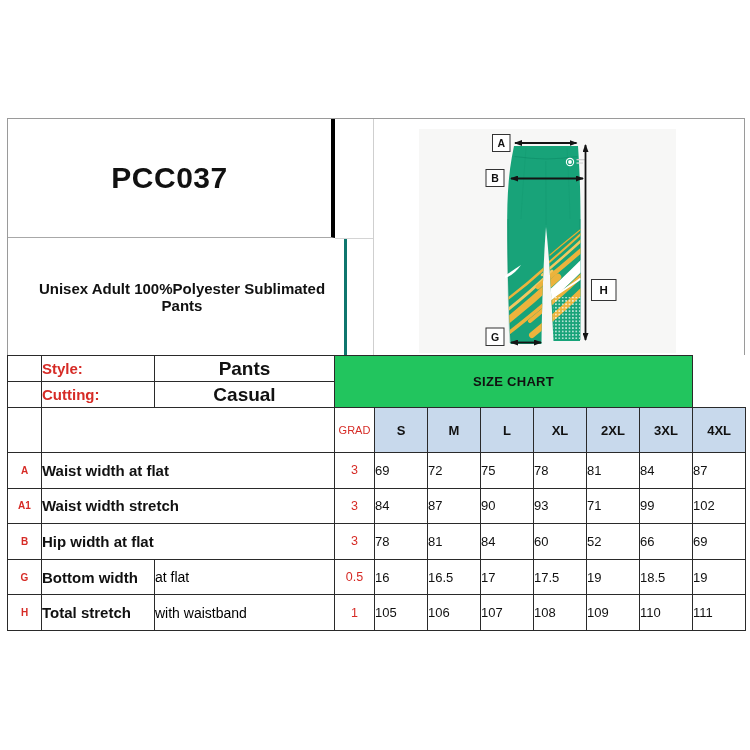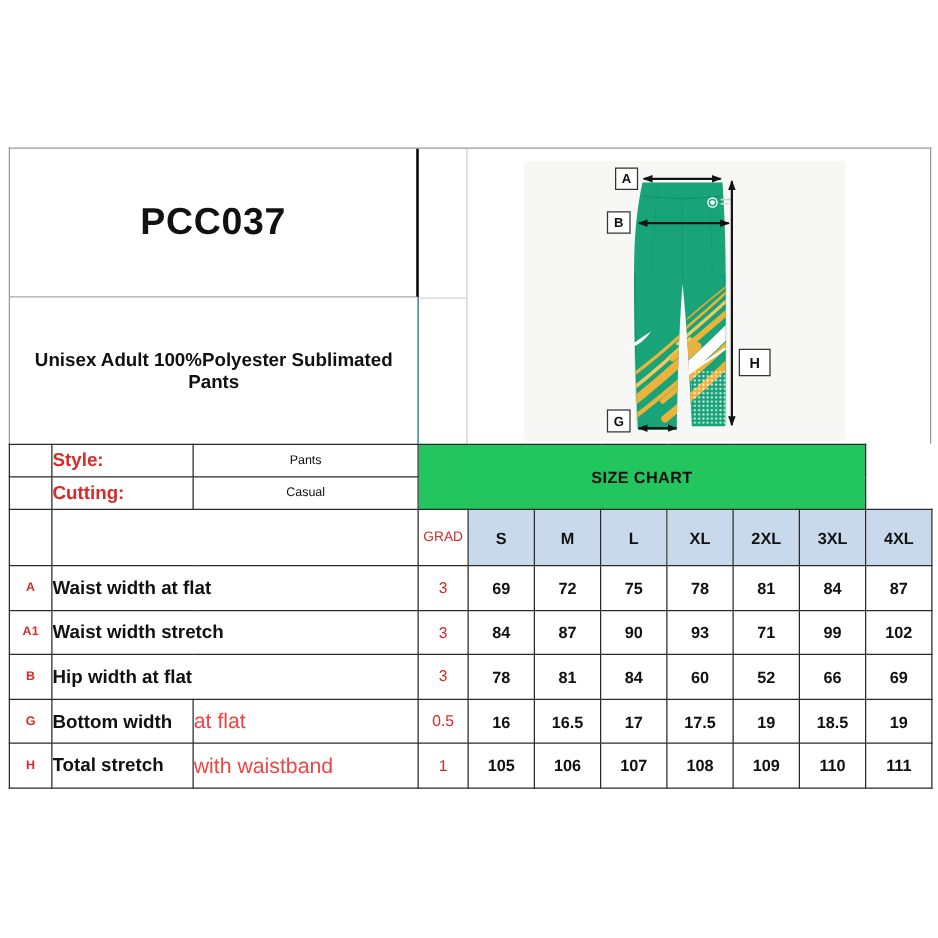--- a/index.html
+++ b/index.html
@@ -4,50 +4,50 @@
 <style>
   html,body{margin:0;padding:0;background:#ffffff;}
   *{box-sizing:border-box;}
   #sheet{position:relative;width:750px;height:750px;background:#ffffff;overflow:hidden;
          font-family:"Liberation Sans",sans-serif;color:#111;}
 
   
   .panel{position:absolute;left:7px;top:118px;width:738px;height:237px;
          border:1px solid #9a9a9a;border-bottom:none;}
   .title-cell{position:absolute;left:0;top:0;width:327px;height:119px;
-         border-right:2px solid #000000;border-bottom:1px solid #a8a8a8;
+         border-right:4px solid #000000;border-bottom:1px solid #a8a8a8;
          display:flex;align-items:center;justify-content:center;}
   .title-cell span{font-size:30px;font-weight:700;letter-spacing:.5px;}
-  .desc-cell{position:absolute;left:0;top:119px;width:327px;height:117px;
-         border-right:1px solid #0f766e;display:flex;align-items:center;justify-content:center;}
+  .desc-cell{position:absolute;left:12px;top:119px;width:327px;height:117px;
+         border-right:3px solid #0f766e;display:flex;align-items:center;justify-content:center;}
   .desc-cell span{font-size:15px;font-weight:700;text-align:center;padding:0 6px;}
   .spacer-col{position:absolute;left:327px;top:0;width:39px;height:100%;
          border-right:1px solid #cfcfcf;}
   .spacer-divider{position:absolute;left:0;top:119px;width:100%;height:1px;background:#d4d4d4;}
   .image-cell{position:absolute;left:366px;top:0;width:372px;height:236px;}
   .image-cell svg{position:absolute;left:0;top:0;}
 
   
   table.spec{position:absolute;left:7px;top:355px;width:738px;
          border-collapse:collapse;table-layout:fixed;}
   table.spec td{border:1px solid #2a2a2a;vertical-align:middle;padding:0;
          font-family:"Liberation Sans",sans-serif;overflow:hidden;white-space:nowrap;}
   tr.r-meta{height:26px;}
   tr.r-head{height:45px;}
   tr.r-data{height:35.6px;}
   td.style-label{color:#d62b26;font-weight:700;font-size:15px;padding-left:7px;text-align:left;}
-  td.style-value{font-weight:400;font-size:10px;text-align:center;}
+  td.style-value{font-weight:700;font-size:19px;text-align:center;}
   td.chart-title{background:#22c55e;font-weight:700;font-size:13px;text-align:center;letter-spacing:.3px;}
   td.grad-h{color:#d62b26;font-size:11px;text-align:center;}
   td.size-h{background:#c8d9ec;font-weight:700;font-size:13px;text-align:center;}
   td.letter{color:#d62b26;font-weight:700;font-size:10px;text-align:center;}
   td.lbl{font-weight:700;font-size:15px;text-align:left;padding-left:8px;}
-  td.note{font-size:17px;text-align:left;padding-left:5px;color:#ef4444;}
+  td.note{font-size:14px;text-align:left;padding-left:5px;color:#000000;}
   td.grad{color:#d62b26;font-size:12.5px;text-align:center;}
-  td.val{font-weight:700;font-size:13px;text-align:center;}
+  td.val{font-weight:400;font-size:13px;}
 </style>
 </head>
 <body>
 
 <div id="sheet">
 
   <div class="panel">
     <div class="title-cell">
       <span>PCC037</span>
     </div>

